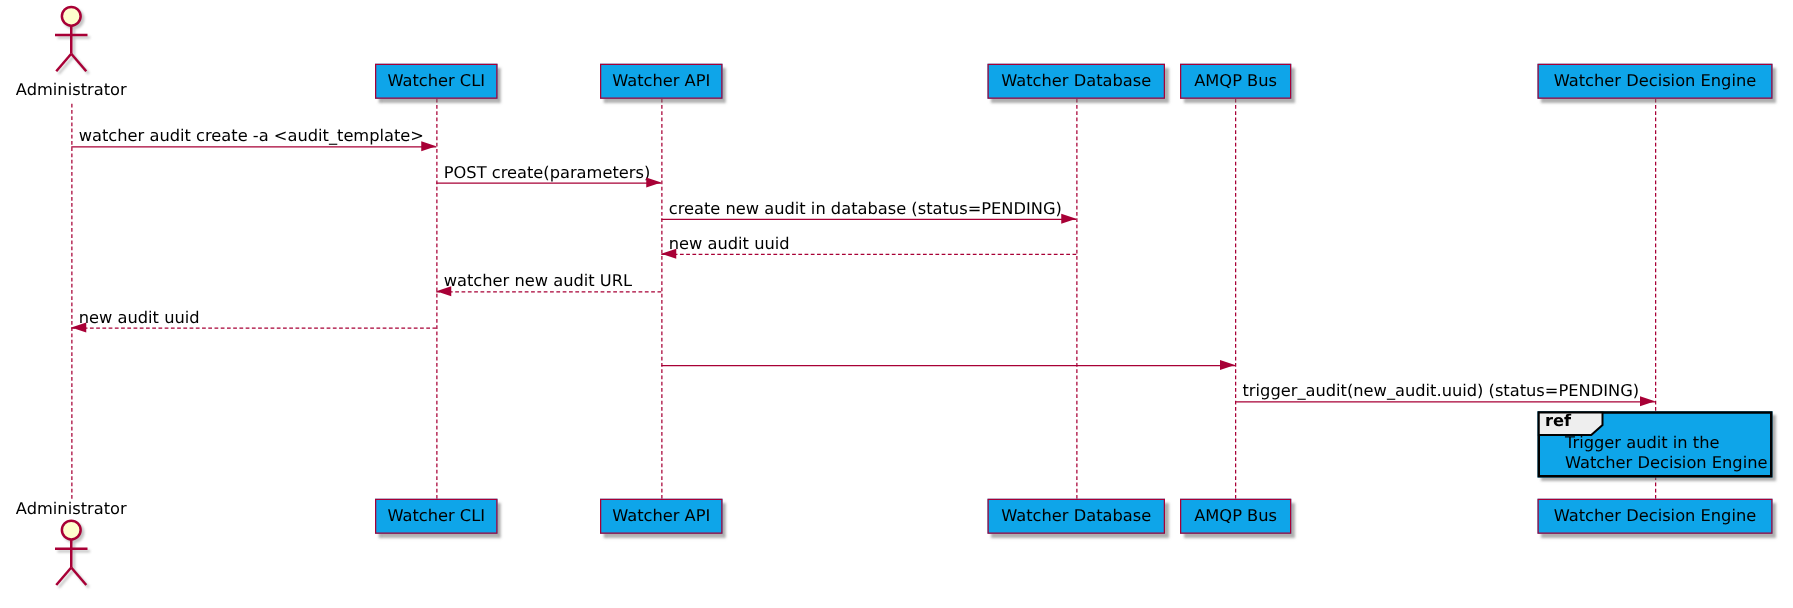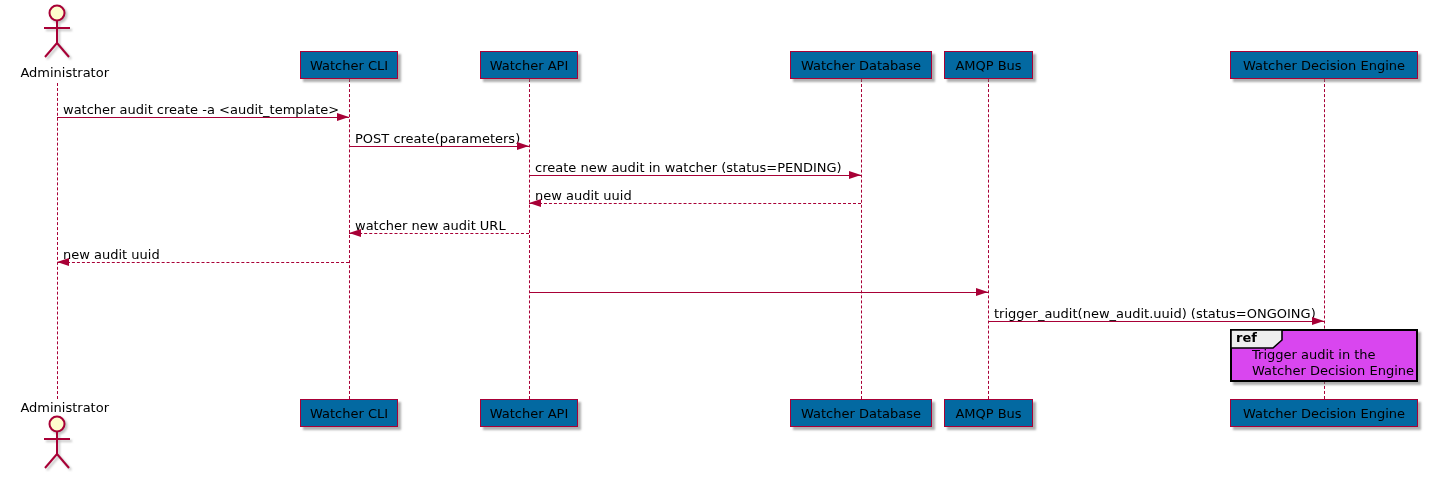--- a/index.html
+++ b/index.html
@@ -6,42 +6,42 @@
   .diagram{
     position:relative;
     width:1434px;height:486px;
     background:#ffffff;
     font-family:"DejaVu Sans","Liberation Sans",sans-serif;
     font-size:13px;color:#000;
     overflow:hidden;
   }
   .pbox{
     position:absolute;height:28px;
-    background:#0369a1;
+    background:#0ea5e9;
     border:1.6px solid #A80036;
     box-shadow:3px 3px 2px rgba(110,110,110,.55);
     display:flex;align-items:center;justify-content:center;
     box-sizing:border-box;
     white-space:nowrap;
   }
   .lifeline{
     position:absolute;width:0;
     border-left:1px dashed #A80036;
   }
   .actor{position:absolute;filter:drop-shadow(2.5px 2.5px 1px rgba(120,120,120,.45));}
-  .actor-label{position:absolute;text-align:right;white-space:nowrap;}
+  .actor-label{position:absolute;text-align:center;white-space:nowrap;}
   .msg-line{position:absolute;height:0;border-top:1px solid #A80036;}
   .msg-line.dashed{border-top-style:dashed;}
   .arrow{position:absolute;width:0;height:0;}
   .arrow.right{border-top:4px solid transparent;border-bottom:4px solid transparent;border-left:12px solid #A80036;}
   .arrow.left{border-top:4px solid transparent;border-bottom:4px solid transparent;border-right:12px solid #A80036;}
   .msg-label{position:absolute;white-space:nowrap;height:15px;line-height:15px;}
   .ref-box{
     position:absolute;left:1230px;top:329px;width:188px;height:53px;
-    background:#d946ef;border:2px solid #000;
+    background:#0ea5e9;border:2px solid #000;
     box-shadow:3px 3px 2px rgba(110,110,110,.55);
     box-sizing:border-box;
   }
   .ref-header{position:absolute;left:-2px;top:-2px;}
   .ref-keyword{
     position:absolute;left:6px;top:0px;width:40px;
     font-weight:bold;font-size:13px;line-height:18px;
   }
   .ref-line{position:absolute;left:20px;white-space:nowrap;font-size:13px;}
 </style>
@@ -85,40 +85,40 @@
   </div>
 
   <div class="msg-label" style="left:63px;top:102px;">watcher audit create -a &lt;audit_template&gt;</div>
   <div class="msg-line" style="left:57px;top:117px;width:292px;"></div>
   <div class="arrow right" style="left:337px;top:113px;"></div>
 
   <div class="msg-label" style="left:355px;top:131px;">POST create(parameters)</div>
   <div class="msg-line" style="left:349px;top:146px;width:180px;"></div>
   <div class="arrow right" style="left:517px;top:142px;"></div>
 
-  <div class="msg-label" style="left:535px;top:160px;">create new audit in watcher (status=PENDING)</div>
+  <div class="msg-label" style="left:535px;top:160px;">create new audit in database (status=PENDING)</div>
   <div class="msg-line" style="left:529px;top:175px;width:332px;"></div>
   <div class="arrow right" style="left:849px;top:171px;"></div>
 
   <div class="msg-label" style="left:535px;top:188px;">new audit uuid</div>
   <div class="msg-line dashed" style="left:529px;top:203px;width:332px;"></div>
   <div class="arrow left" style="left:529px;top:199px;"></div>
 
   <div class="msg-label" style="left:355px;top:218px;">watcher new audit URL</div>
   <div class="msg-line dashed" style="left:349px;top:233px;width:180px;"></div>
   <div class="arrow left" style="left:349px;top:229px;"></div>
 
   <div class="msg-label" style="left:63px;top:247px;">new audit uuid</div>
   <div class="msg-line dashed" style="left:57px;top:262px;width:292px;"></div>
   <div class="arrow left" style="left:57px;top:258px;"></div>
 
   <div class="msg-line" style="left:529px;top:292px;width:459px;"></div>
   <div class="arrow right" style="left:976px;top:288px;"></div>
 
-  <div class="msg-label" style="left:994px;top:306px;">trigger_audit(new_audit.uuid) (status=ONGOING)</div>
+  <div class="msg-label" style="left:994px;top:306px;">trigger_audit(new_audit.uuid) (status=PENDING)</div>
   <div class="msg-line" style="left:988px;top:321px;width:336px;"></div>
   <div class="arrow right" style="left:1312px;top:317px;"></div>
 
   <div class="ref-box">
     <div class="ref-header">
       <svg width="54" height="21" viewBox="0 0 54 21">
         <path d="M1,1 H52 V11 L43,19 H1 Z" fill="#EEEEEE" stroke="#000000" stroke-width="1.6"></path>
       </svg>
       <div class="ref-keyword">ref</div>
     </div>

